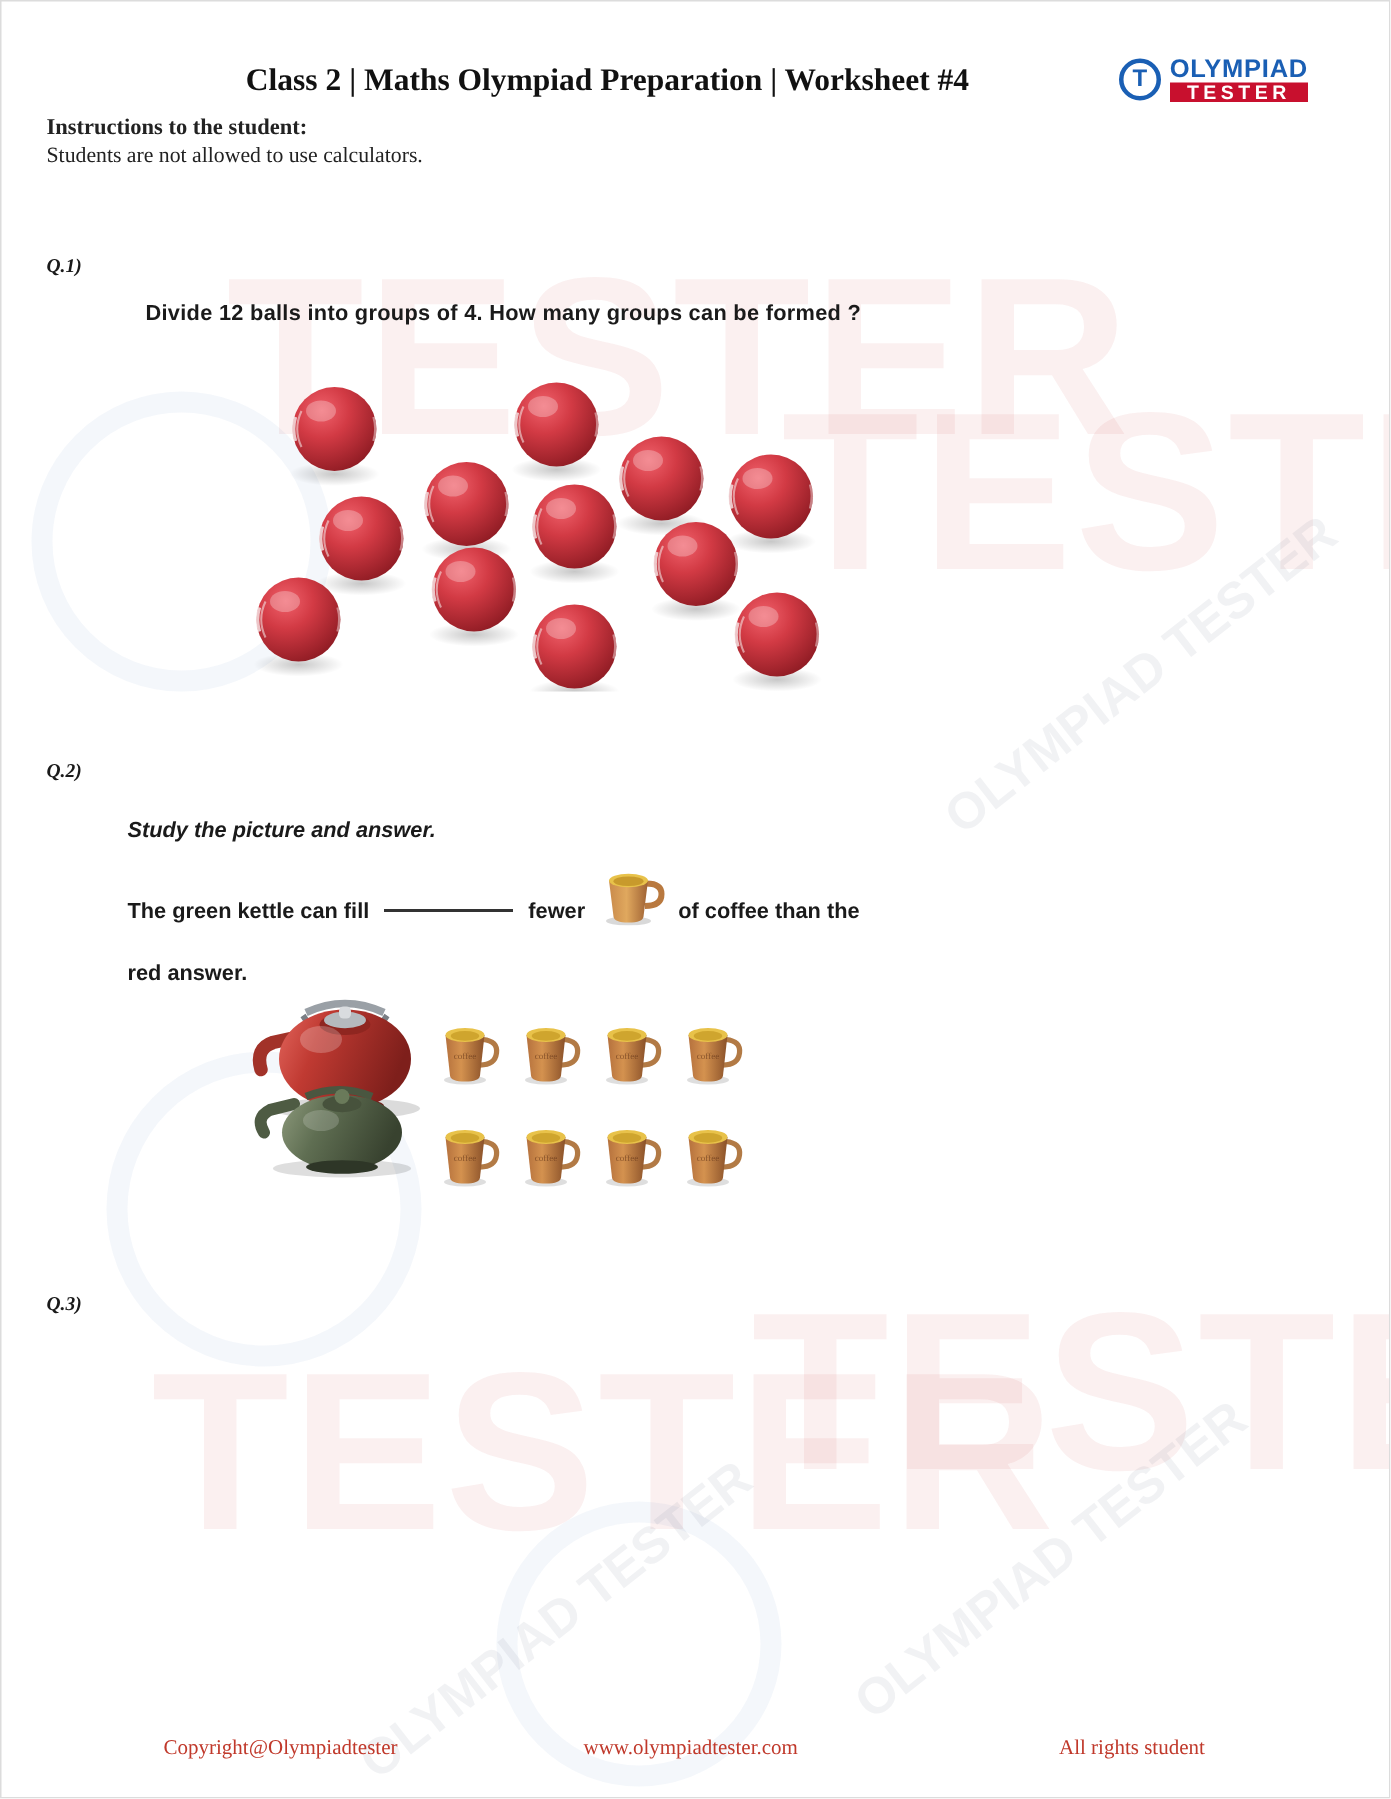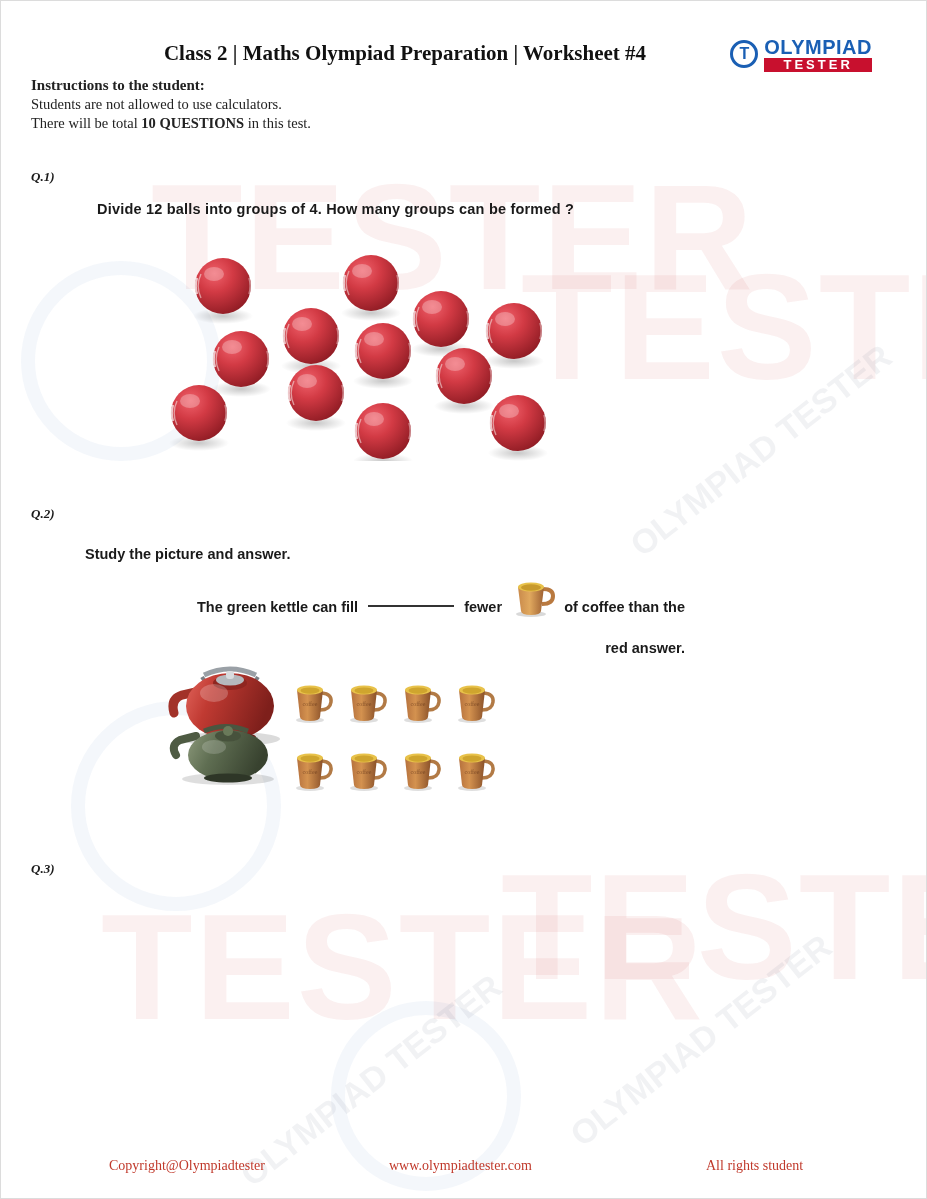--- a/index.html
+++ b/index.html
@@ -97,21 +97,21 @@
     display: flex; align-items: center; justify-content: center;
     color: #1a5fb4;
     font-family: "Liberation Sans", sans-serif;
     font-weight: bold;
     font-size: 16px;
     line-height: 1;
   }
   .logo-text { display: flex; flex-direction: column; line-height: 1.05; }
   .logo-top {
     font-family: "Liberation Sans", sans-serif;
-    font-weight: bold; font-size: 20px;
+    font-weight: bold; font-size: 17px;
     color: #1a5fb4; letter-spacing: 0.5px;
   }
   .logo-bottom {
     font-family: "Liberation Sans", sans-serif;
     font-weight: bold; font-size: 13px;
     color: #ffffff; background: #c8102e;
     letter-spacing: 3px;
     padding: 0 4px;
     text-align: center;
   }
@@ -146,22 +146,22 @@
   .q-text {
     position: absolute;
     font-family: "Liberation Sans", sans-serif;
     font-weight: bold;
     font-size: 14.5px;
     color: #1a1a1a;
     z-index: 2;
   }
   .q1-text { left: 96px; top: 200px; letter-spacing: 0.2px; }
 
-  .q2-text-a { left: 84px; top: 545px; }
-  .q2-text-b { left: 84px; top: 582px; line-height: 30px; width: 600px; text-align: right; }
+  .q2-text-a { left: 84px; top: 545px; font-style: italic; }
+  .q2-text-b { left: 84px; top: 582px; line-height: 30px; width: 600px; }
   .blank-line {
     display: inline-block;
     width: 86px;
     border-bottom: 2px solid #333;
     margin: 0 6px 4px 6px;
     vertical-align: middle;
   }
   .inline-cup {
     display: inline-block;
     vertical-align: middle;
@@ -226,23 +226,20 @@
       <div class="logo-text">
         <div class="logo-top">OLYMPIAD</div>
         <div class="logo-bottom">TESTER</div>
       </div>
     </div>
   </div>
 
   <div class="instructions">
     <div class="instr-title">Instructions to the student:</div>
     <div class="instr-line">Students are not allowed to use calculators.</div>
-    <div class="instr-line">
-      <span> There will be total </span><span class="bold">10 QUESTIONS</span><span> in this test.</span>
-    </div>
   </div>
 
   <div class="q-label q1-label">Q.1)</div>
   <div class="q-text q1-text">Divide 12 balls into groups of 4. How many groups can be formed   ?</div>
 
   <div class="balls-area">
     <svg width="440" height="220" viewBox="0 0 440 220">
       <defs>
         <radialGradient id="ballgrad" cx="35%" cy="28%" r="78%">
           <stop offset="0%" stop-color="#f0616b"></stop>

